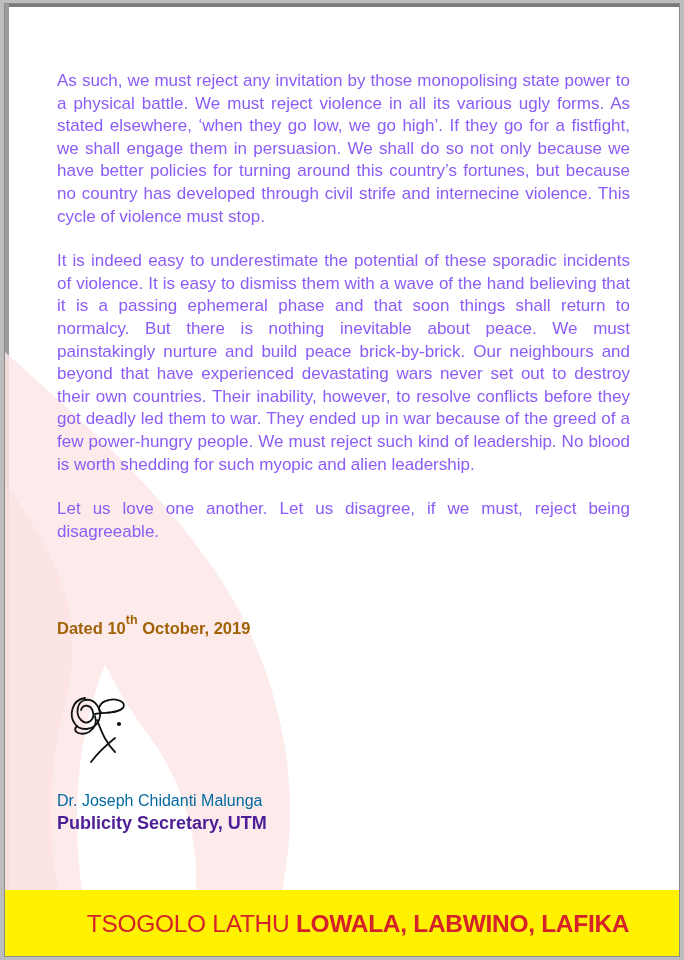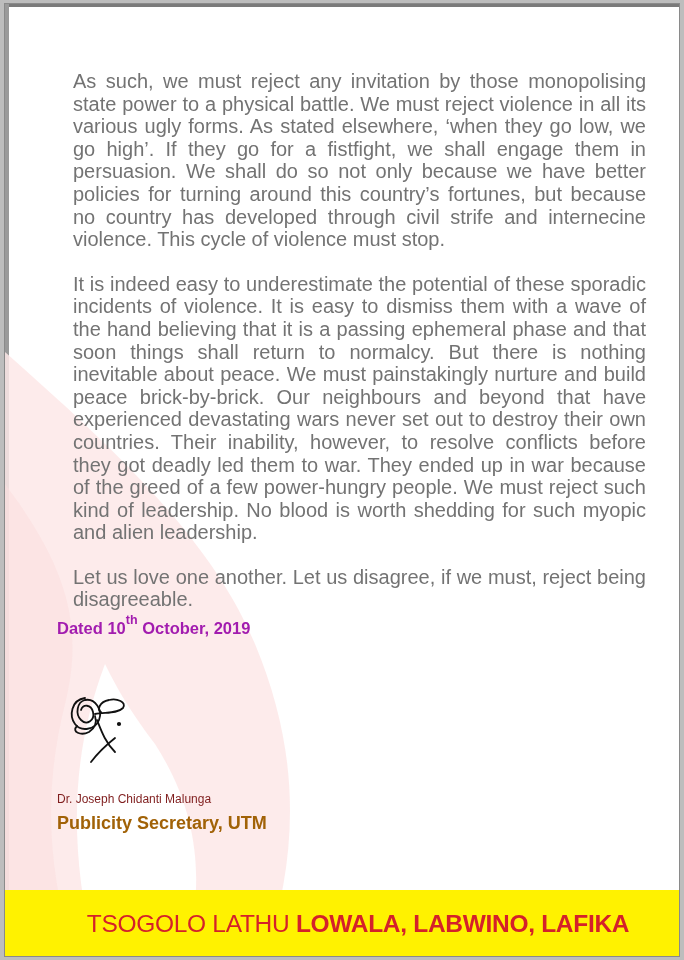--- a/index.html
+++ b/index.html
@@ -18,38 +18,38 @@
   .top-bar {
     position: absolute; left: 0; top: 0; width: 100%; height: 3px; background: #7a7a7a;
   }
   .left-edge {
     position: absolute; left: 0; top: 0; width: 4px; height: 100%; background: #9a9a9a;
   }
   .watermark {
     position: absolute; left: 0; top: 0; width: 676px; height: 954px; pointer-events: none;
   }
   .body-text {
-    position: absolute; left: 68px; top: 66px; width: 573px;
-    font-size: 20px; line-height: 22.6px; color: #737373;
+    position: absolute; left: 52px; top: 66px; width: 573px;
+    font-size: 17px; line-height: 22.6px; color: #8b5cf6;
     text-align: justify;
   }
   .body-text p { margin: 0 0 22px 0; }
   .date-line {
     position: absolute; left: 52px; top: 612px;
-    font-weight: bold; font-size: 16.5px; color: #a21caf;
+    font-weight: bold; font-size: 16.5px; color: #a16207;
   }
   .date-line sup { font-size: 12.5px; position: relative; top: -3px; }
   .signature {
     position: absolute; left: 60px; top: 686px; width: 100px; height: 80px;
   }
   .signer-name {
-    position: absolute; left: 52px; top: 788px; font-size: 12px; color: #7f1d1d;
+    position: absolute; left: 52px; top: 788px; font-size: 16px; color: #0369a1;
   }
   .signer-title {
-    position: absolute; left: 52px; top: 809px; font-size: 18px; font-weight: bold; color: #a16207;
+    position: absolute; left: 52px; top: 809px; font-size: 18px; font-weight: bold; color: #4c1d95;
   }
   .footer-band {
     position: absolute; left: 0; top: 886px; width: 100%; height: 68px;
     background: #fff200;
   }
   .footer-slogan {
     position: absolute; left: 0; width: 100%; top: 20px; text-align: center;
     font-size: 24.5px; color: #d4212a; letter-spacing: -0.3px; white-space: nowrap;
   }
   .footer-slogan .light { font-weight: normal; margin-left: 32px; }

